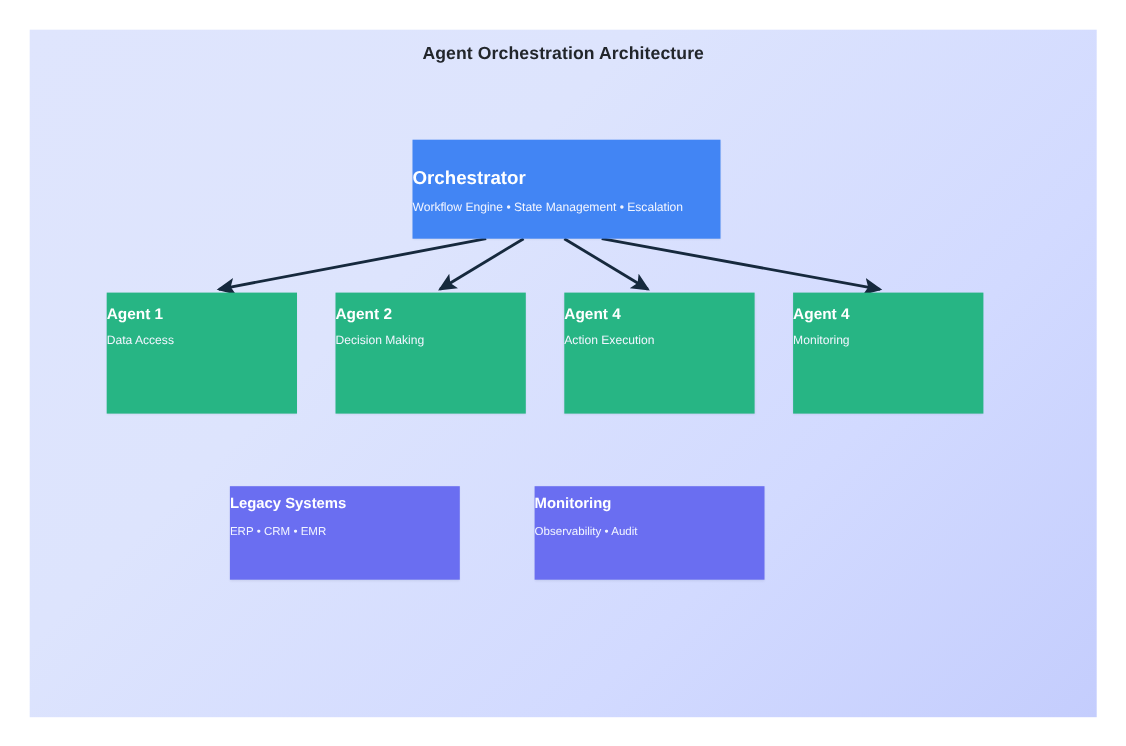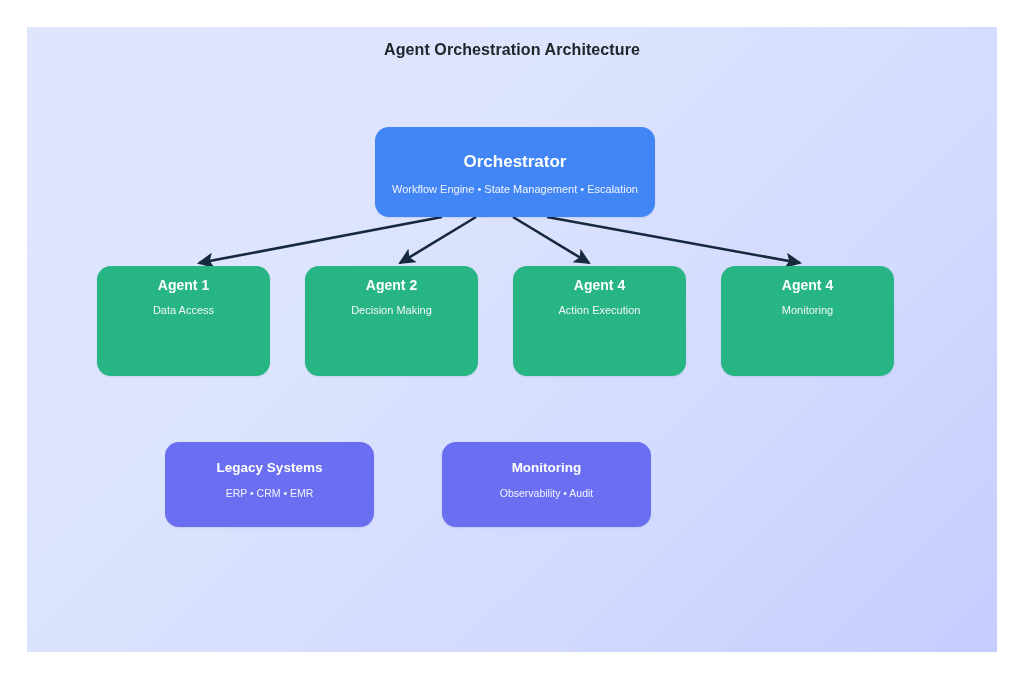--- a/index.html
+++ b/index.html
@@ -42,24 +42,24 @@
   #arrow-layer {
     position: absolute;
     left: 0;
     top: 0;
     width: 970px;
     height: 625px;
     pointer-events: none;
   }
   .node {
     position: absolute;
-    border-radius: 14px;
+    border-radius: 0;
     display: flex;
     flex-direction: column;
-    align-items: center;
+    align-items: flex-start;
     box-sizing: border-box;
     color: #ffffff;
     box-shadow: 0 1px 2px rgba(40,50,90,0.10);
   }
   .node .node-title {
     font-weight: bold;
     line-height: 1;
     color: #ffffff;
   }
   .node .node-sub {
@@ -86,21 +86,22 @@
   .node.agent .node-title {
     font-size: 14px;
     margin-bottom: 13px;
   }
   .node.agent .node-sub {
     font-size: 11px;
   }
   
   .node.support {
     background: #6a6ef1;
-    padding-top: 19px;
+    padding-top: 9px;
+    margin-left: 44px;
   }
   .node.support .node-title {
     font-size: 13.5px;
     margin-bottom: 13px;
   }
   .node.support .node-sub {
     font-size: 10.5px;
   }
 </style>
 </head>

